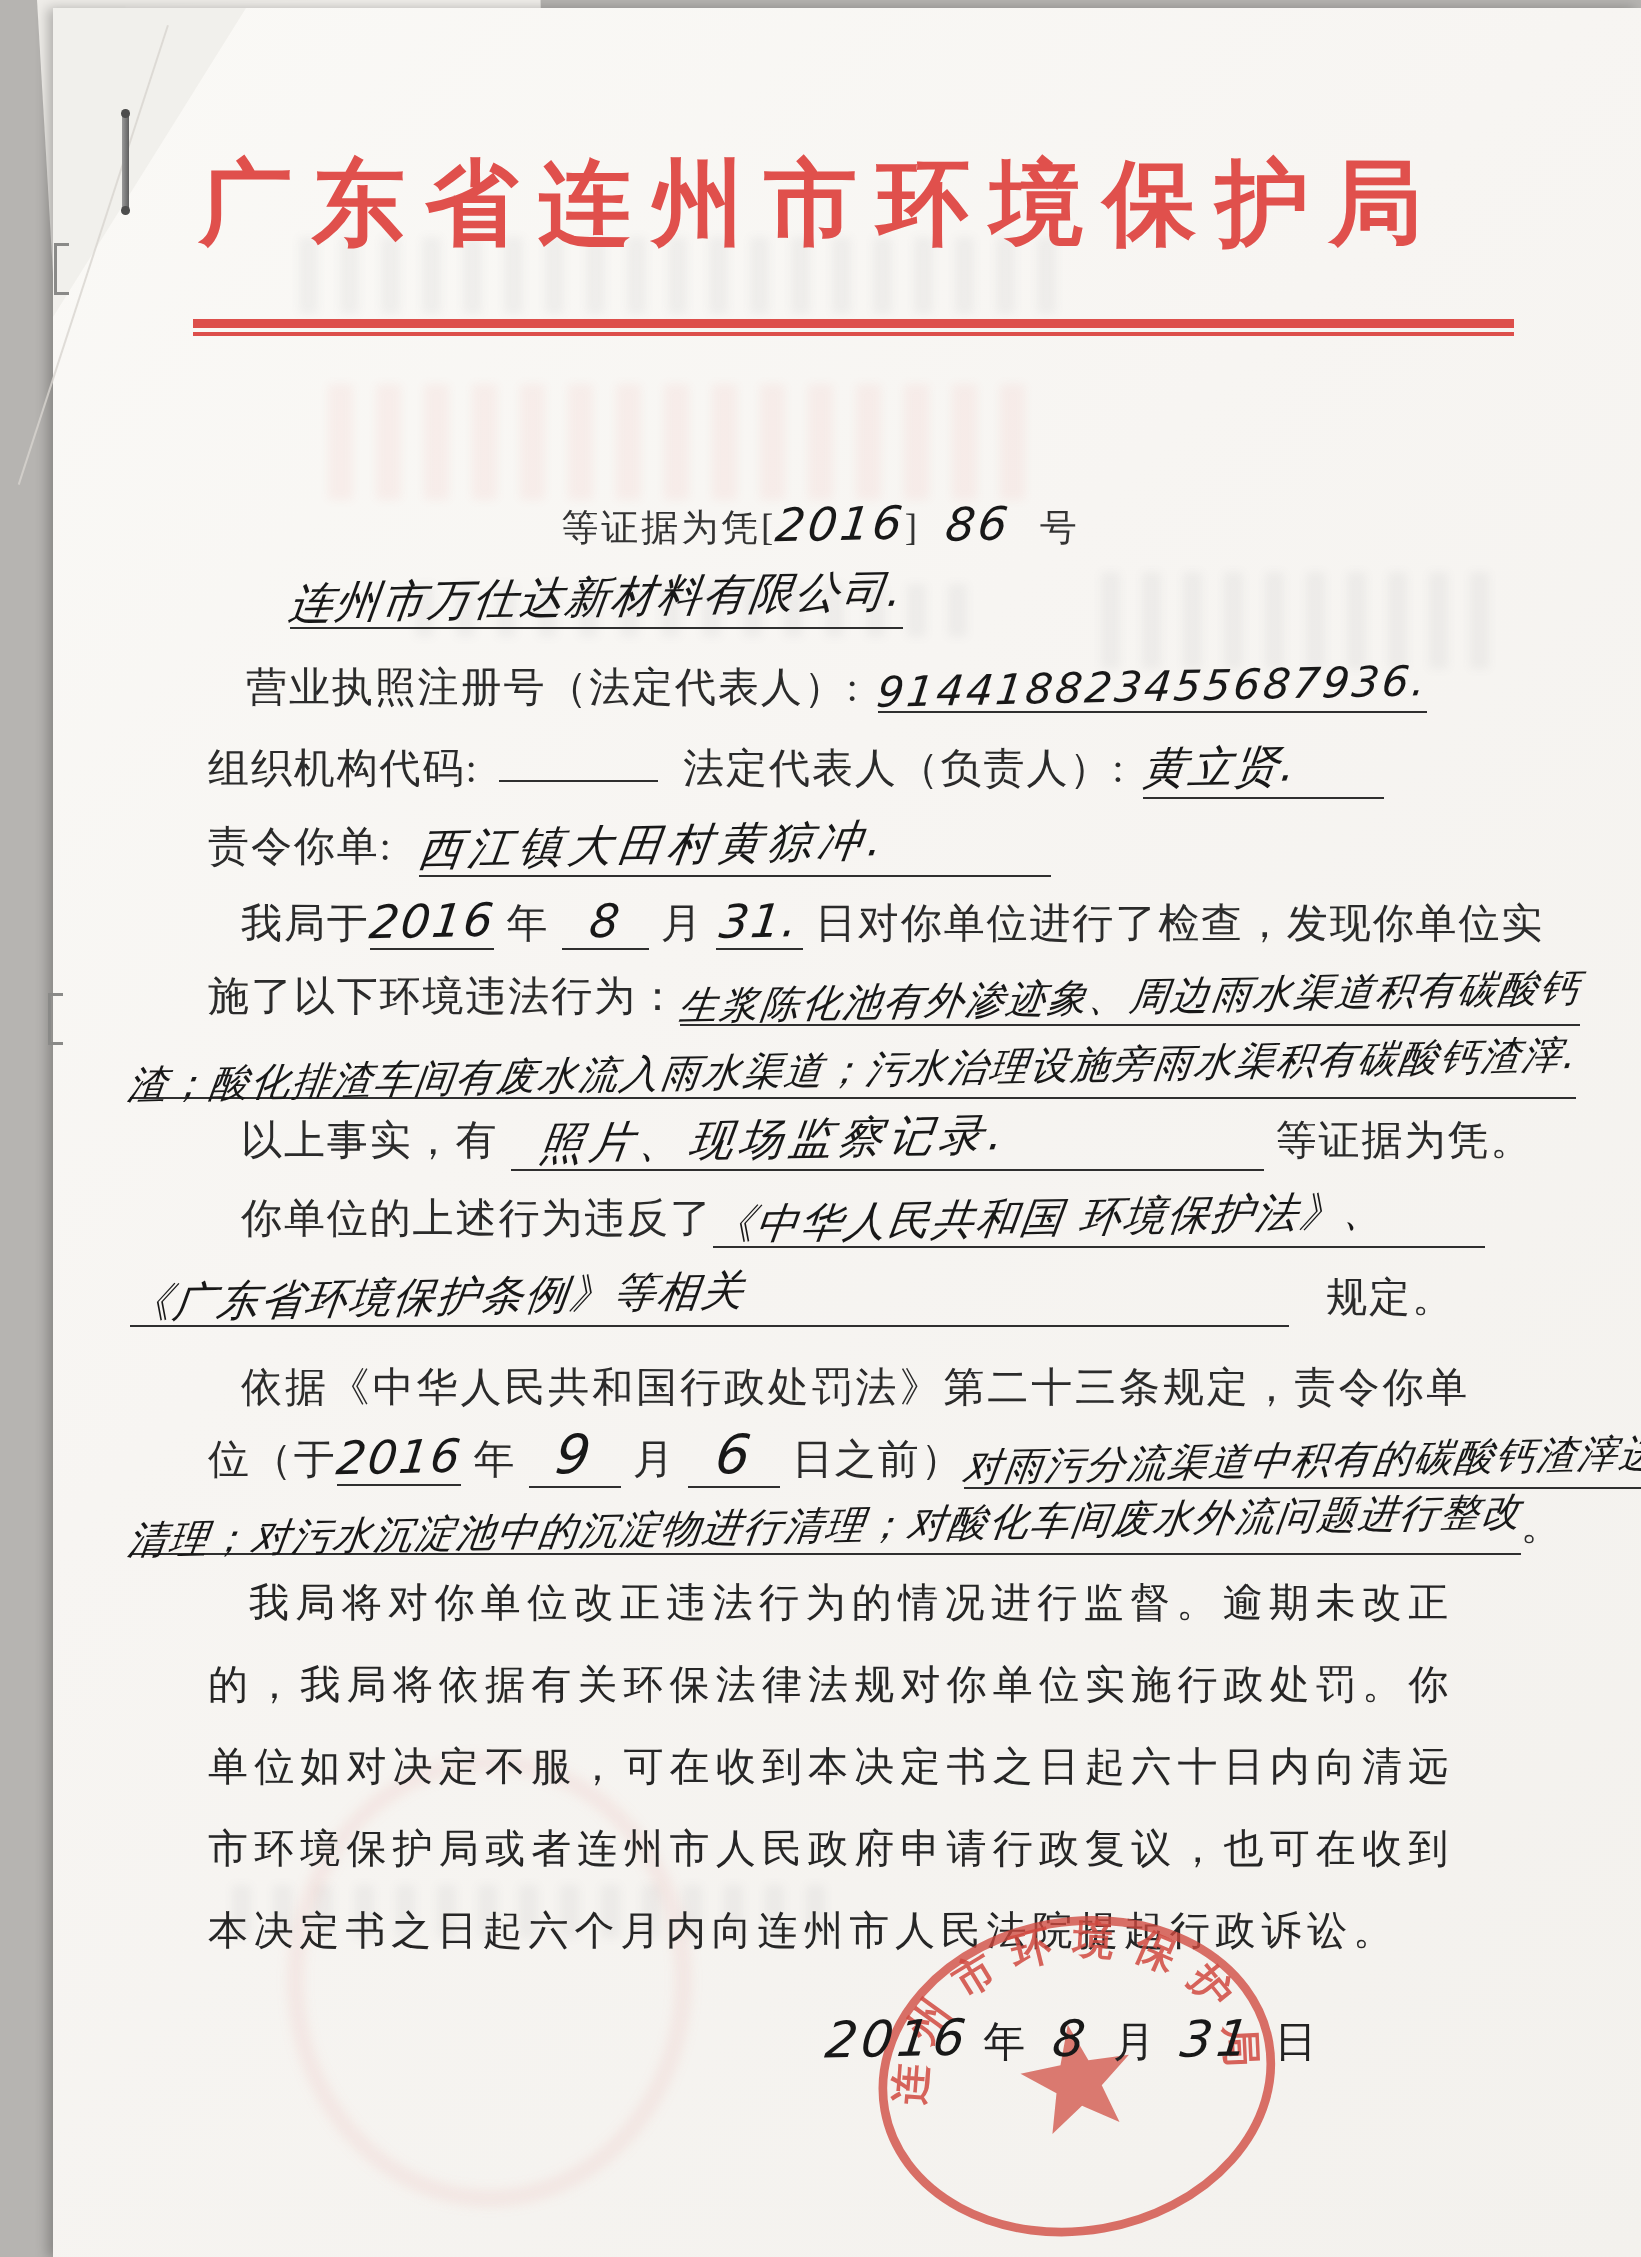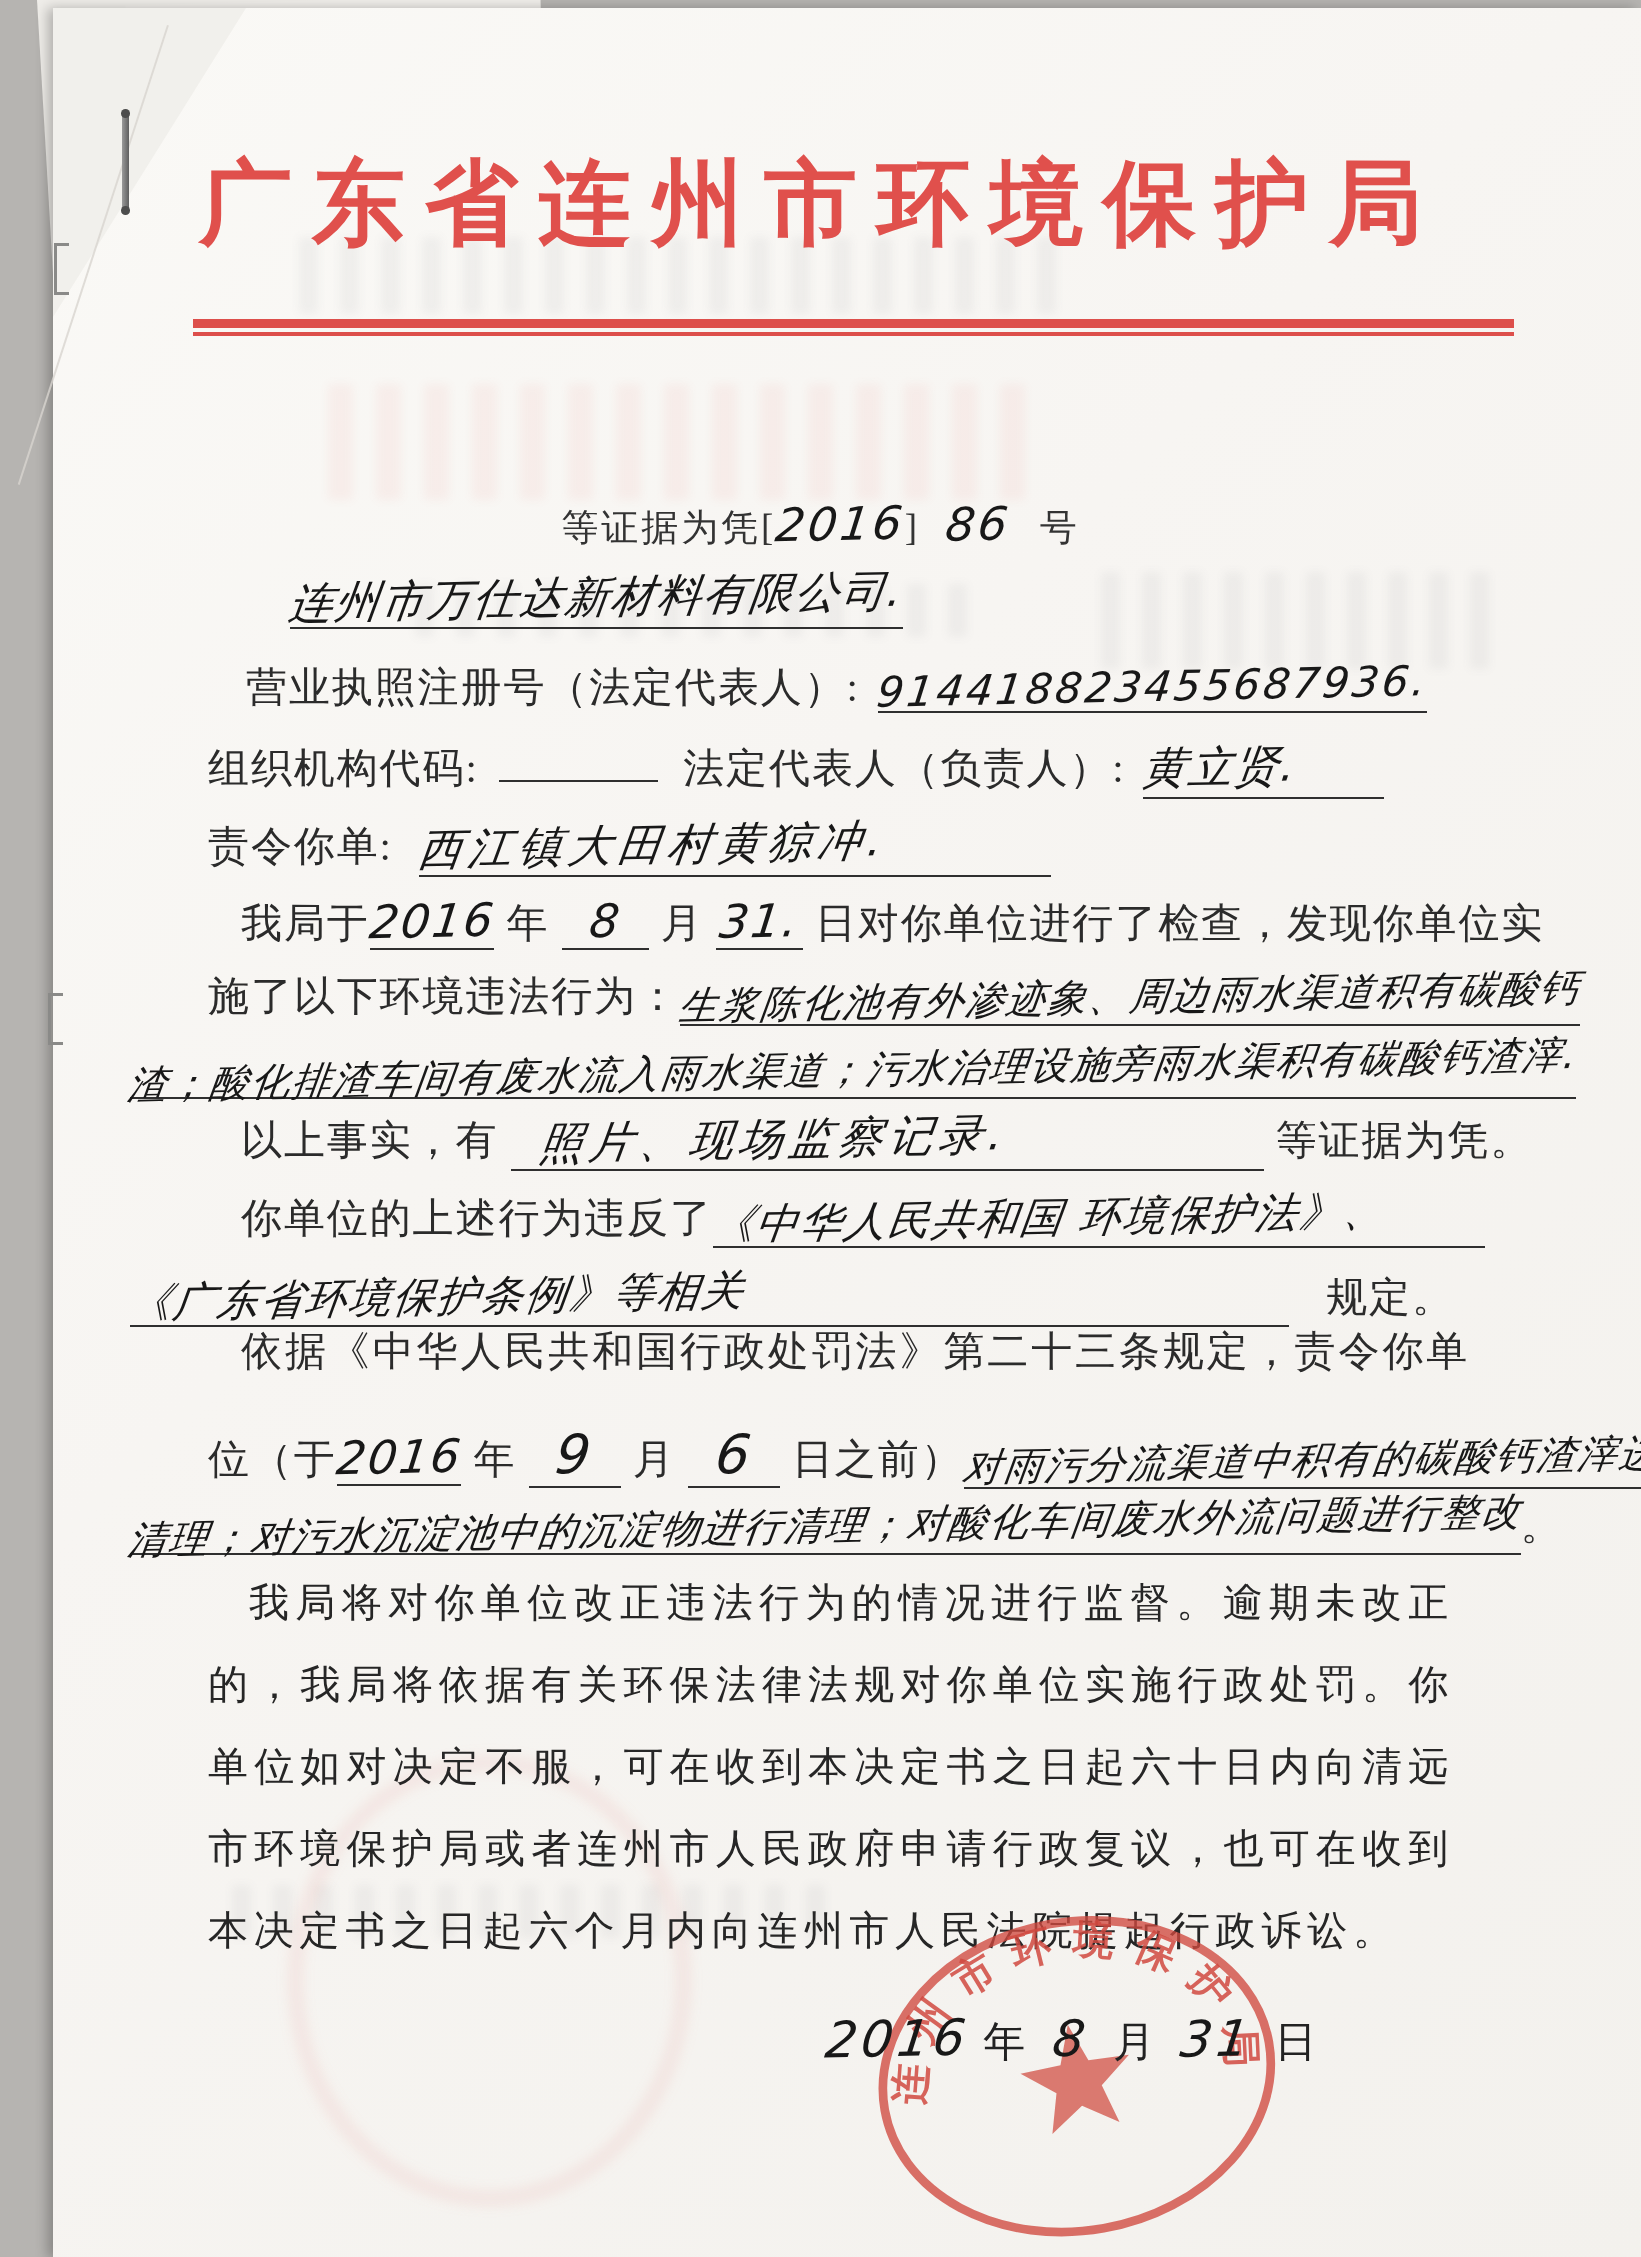--- a/index.html
+++ b/index.html
@@ -150,21 +150,21 @@
   </div>
 
   <div class="line" style="left:241px;top:1190px;">
     <span>你单位的上述行为违反了</span><span class="u" style="min-width:772px;"><span class="hw" style="font-size:42px;">《中华人民共和国 环境保护法》、</span></span>
   </div>
   <div class="line" style="left:130px;top:1269px;">
     <span class="u" style="min-width:1159px;"><span class="hw" style="font-size:42px;">《广东省环境保护条例》等相关</span></span>
     <span style="margin-left:25px;">规定。</span>
   </div>
 
-  <div class="line" style="left:241px;top:1324px;letter-spacing:2.9px;">依据《中华人民共和国行政处罚法》第二十三条规定，责令你单</div>
+  <div class="line" style="left:241px;top:1360px;letter-spacing:2.9px;">依据《中华人民共和国行政处罚法》第二十三条规定，责令你单</div>
   <div class="line" style="left:208px;top:1423px;">
     <span>位（于</span><span class="u" style="min-width:106px;text-align:center;"><span class="hw num">2016</span></span>
     <span>年</span>
     <span class="u" style="min-width:92px;text-align:center;"><span class="hw" style="font-size:54px;">9</span></span>
     <span>月</span>
     <span class="u" style="min-width:92px;text-align:center;"><span class="hw" style="font-size:54px;">6</span></span>
     <span>日之前）</span><span class="u" style="min-width:594px;"><span class="hw" style="font-size:39px;">对雨污分流渠道中积有的碳酸钙渣滓进行</span></span>
   </div>
   <div class="line" style="left:130px;top:1498px;">
     <span class="u" style="min-width:1274px;"><span class="hw" style="font-size:39px;">清理；对污水沉淀池中的沉淀物进行清理；对酸化车间废水外流问题进行整改</span></span><span>。</span>

